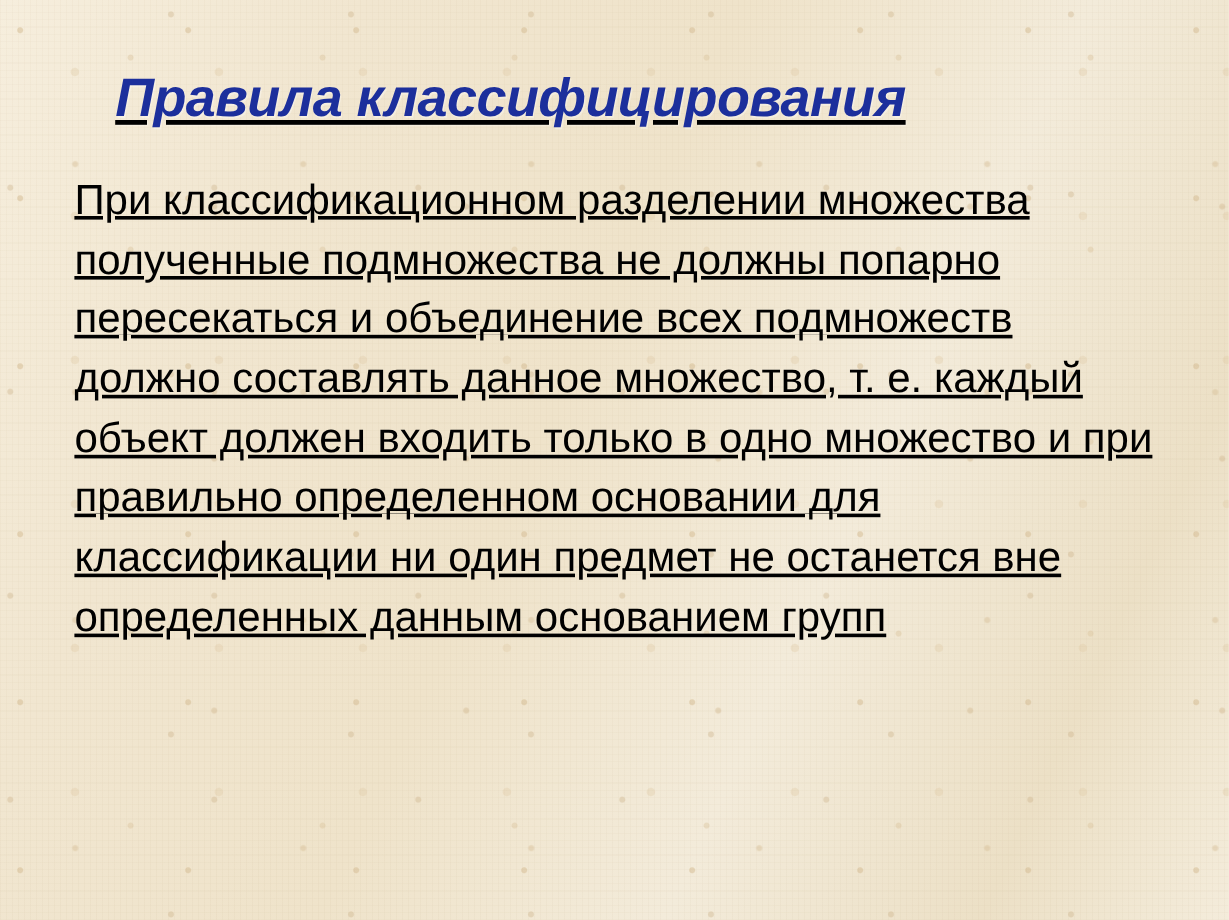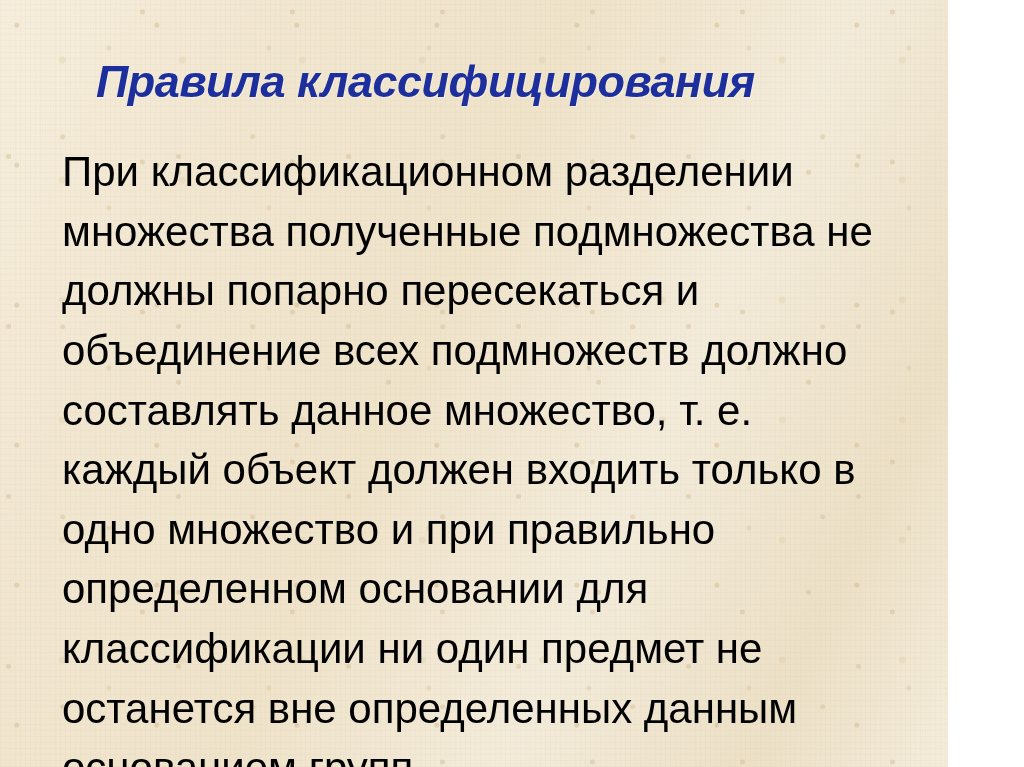--- a/index.html
+++ b/index.html
@@ -8,34 +8,35 @@
   }
   body {
     width: 1024px;
     height: 767px;
     overflow: hidden;
     font-family: "Liberation Sans", sans-serif;
   }
 
   .slide {
     position: relative;
-    width: 948px;
+    width: 1024px;
     height: 767px;
     box-sizing: border-box;
     background-color: #f2e8d5;
     background-image:
       radial-gradient(circle at 12% 18%, rgba(214,190,150,0.55) 0 2px, rgba(0,0,0,0) 3px),
       radial-gradient(circle at 33% 72%, rgba(214,190,150,0.45) 0 2px, rgba(0,0,0,0) 3px),
       radial-gradient(circle at 68% 30%, rgba(220,198,160,0.45) 0 2px, rgba(0,0,0,0) 3px),
       radial-gradient(circle at 85% 82%, rgba(210,185,145,0.45) 0 2px, rgba(0,0,0,0) 3px),
       radial-gradient(circle at 52% 50%, rgba(225,205,170,0.40) 0 3px, rgba(0,0,0,0) 4px),
       radial-gradient(circle at 5% 92%, rgba(205,180,140,0.40) 0 2px, rgba(0,0,0,0) 3px),
       radial-gradient(circle at 95% 8%, rgba(205,180,140,0.40) 0 2px, rgba(0,0,0,0) 3px),
       linear-gradient(115deg, #f6eedd 0%, #f1e6d0 22%, #efe3ca 45%, #f3ebda 66%, #ece0c6 85%, #f4ecdb 100%);
     background-size: 140px 140px, 190px 190px, 160px 160px, 210px 210px, 120px 120px, 170px 170px, 150px 150px, 100% 100%;
+    text-decoration: underline;
   }
 
   .slide::after {
     content: "";
     position: absolute;
     inset: 0;
     pointer-events: none;
     background-image:
       repeating-linear-gradient(90deg, rgba(190,165,125,0.10) 0 1px, rgba(0,0,0,0) 1px 5px),
       repeating-linear-gradient(0deg, rgba(190,165,125,0.08) 0 1px, rgba(0,0,0,0) 1px 6px);
@@ -56,21 +57,21 @@
     font-size: 45px;
     letter-spacing: -0.5px;
     margin: 0 0 34px 40px;
     text-shadow: 1px 1px 0 rgba(255,255,255,0.35);
     white-space: nowrap;
   }
 
   .slide-body {
     color: #000000;
     font-family: "Liberation Sans", sans-serif;
-    font-size: 42px;
+    font-size: 35px;
     line-height: 1.42;
     margin: 0 0 0 6px;
     max-width: 900px;
     text-align: left;
   }
 </style>
 </head>
 <body>
 
 <div class="slide">

